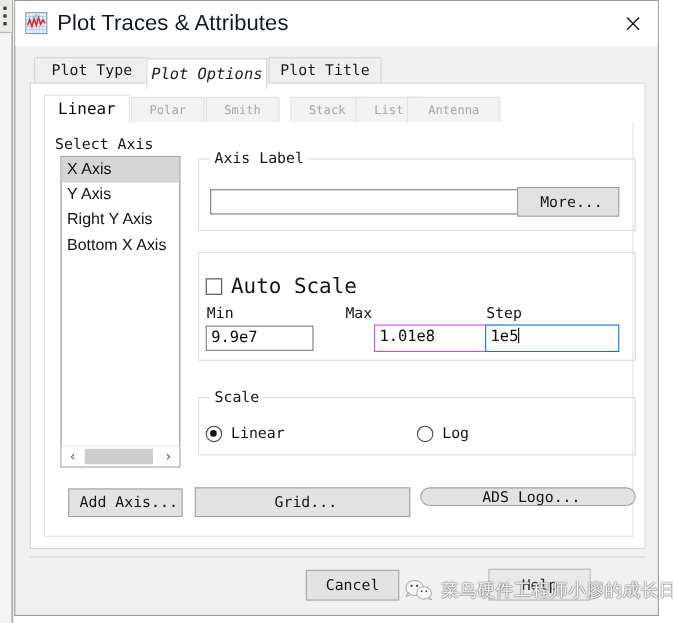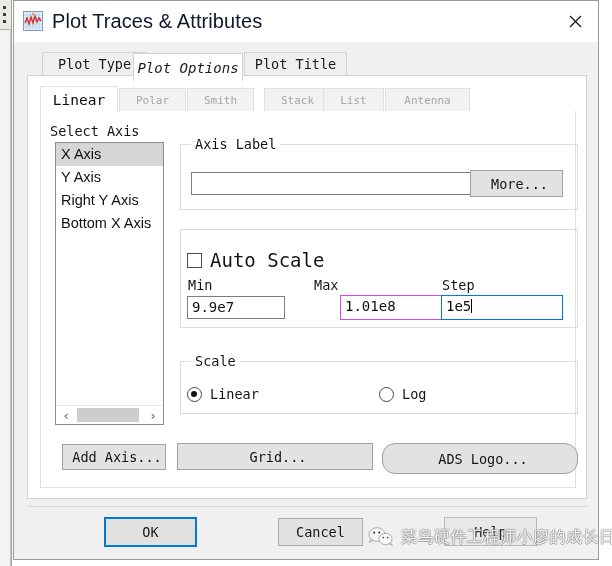--- a/index.html
+++ b/index.html
@@ -351,21 +351,21 @@
     border-radius: 50%;
     background: #111111;
   }
   .radio-label { font-size: 13.5px; color: #141414; white-space: nowrap; }
   #radio-linear { left: 173px; top: 385px; }
   #radio-log    { left: 365px; top: 385px; }
 
   
   #add-axis-button { left: 48px;  top: 443px; width: 104px; height: 26px; }
   #grid-button     { left: 163px; top: 442px; width: 196px; height: 27px; }
-  #ads-logo-button { left: 368px; top: 442px; width: 196px; height: 31px; border-radius: 13px; }
+  #ads-logo-button { left: 368px; top: 442px; width: 196px; height: 17px; border-radius: 13px; }
 
   
   #footer-separator {
     position: absolute;
     left: 13px; top: 505px;
     width: 560px; height: 1px;
     background: #d8d8d8;
   }
   #ok-button {
     position: absolute;
@@ -475,34 +475,34 @@
     <div id="title-text">Plot Traces &amp; Attributes</div>
     <div id="close-button">
       <svg width="13" height="13" viewBox="0 0 13 13">
         <line x1="1" y1="1" x2="12" y2="12" stroke="#1a1a1a" stroke-width="1.3"></line>
         <line x1="12" y1="1" x2="1" y2="12" stroke="#1a1a1a" stroke-width="1.3"></line>
       </svg>
     </div>
   </div>
 
   <div class="outer-tabs">
-    <div class="otab" style="left:15px;  width:105px;">Plot Type</div>
+    <div class="otab" style="left:4px;  width:105px;">Plot Type</div>
     <div class="otab active" style="left:106px; width:110px;">Plot Options</div>
     <div class="otab" style="left:217px; width:103px;">Plot Title</div>
   </div>
 
   <div id="tabpage">
 
     <div class="inner-tabs">
       <div class="itab active" style="left:0px;   width:78px;">Linear</div>
       <div class="itab" style="left:79px;  width:67px;">Polar</div>
       <div class="itab" style="left:147px; width:67px;">Smith</div>
       <div class="itab" style="left:224px; width:67px;">Stack</div>
       <div class="itab" style="left:283px; width:61px;">List</div>
-      <div class="itab" style="left:345px; width:85px;">Antenna</div>
+      <div class="itab" style="left:330px; width:85px;">Antenna</div>
     </div>
 
     <div id="inner-panel"></div>
   </div>
 
   <div id="select-axis-label">Select Axis</div>
 
   <div id="axis-listbox">
     <div class="axis-item selected">X Axis</div>
     <div class="axis-item">Y Axis</div>
@@ -545,21 +545,20 @@
   <div class="radio-row" id="radio-log">
     <div class="radio"></div>
     <span class="radio-label">Log</span>
   </div>
 
   <div class="pushbutton" id="add-axis-button">Add Axis...</div>
   <div class="pushbutton" id="grid-button">Grid...</div>
   <div class="pushbutton" id="ads-logo-button">ADS Logo...</div>
 
   <div id="footer-separator"></div>
-  <div id="ok-button">OK</div>
   <div id="cancel-button">Cancel</div>
   <div id="help-button">Help</div>
 </div>
 
 <div id="watermark">
   <svg id="watermark-icon" viewBox="0 0 26 22">
     <ellipse cx="9" cy="8.5" rx="8" ry="6.8" fill="#f6f6f6" stroke="#9a9a9a" stroke-width="0.8"></ellipse>
     <circle cx="6.2" cy="6.6" r="1.05" fill="#3a3a3a"></circle>
     <circle cx="11.2" cy="6.6" r="1.05" fill="#3a3a3a"></circle>
     <path d="M3 13 L1.2 16.4 L5.2 14.6 Z" fill="#f6f6f6" stroke="#9a9a9a" stroke-width="0.8"></path>

